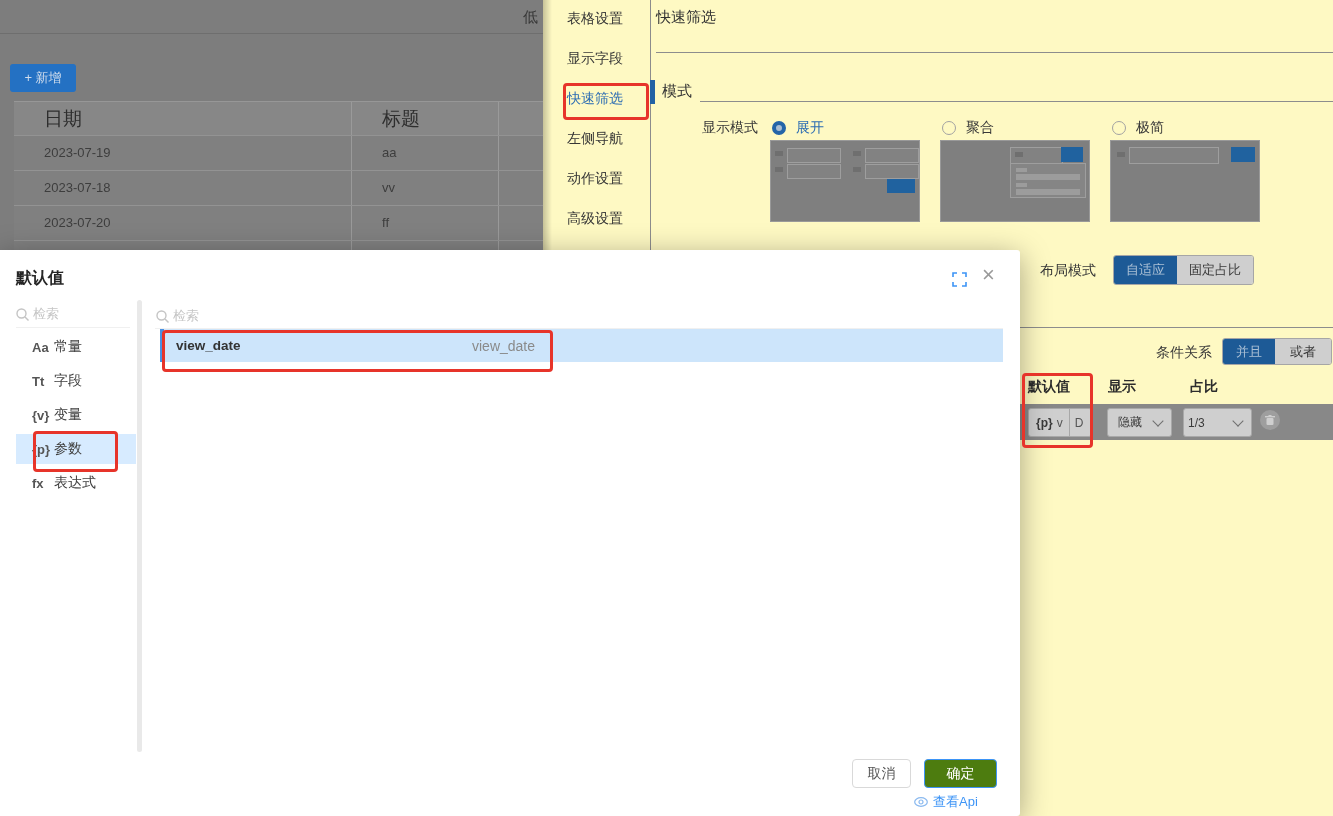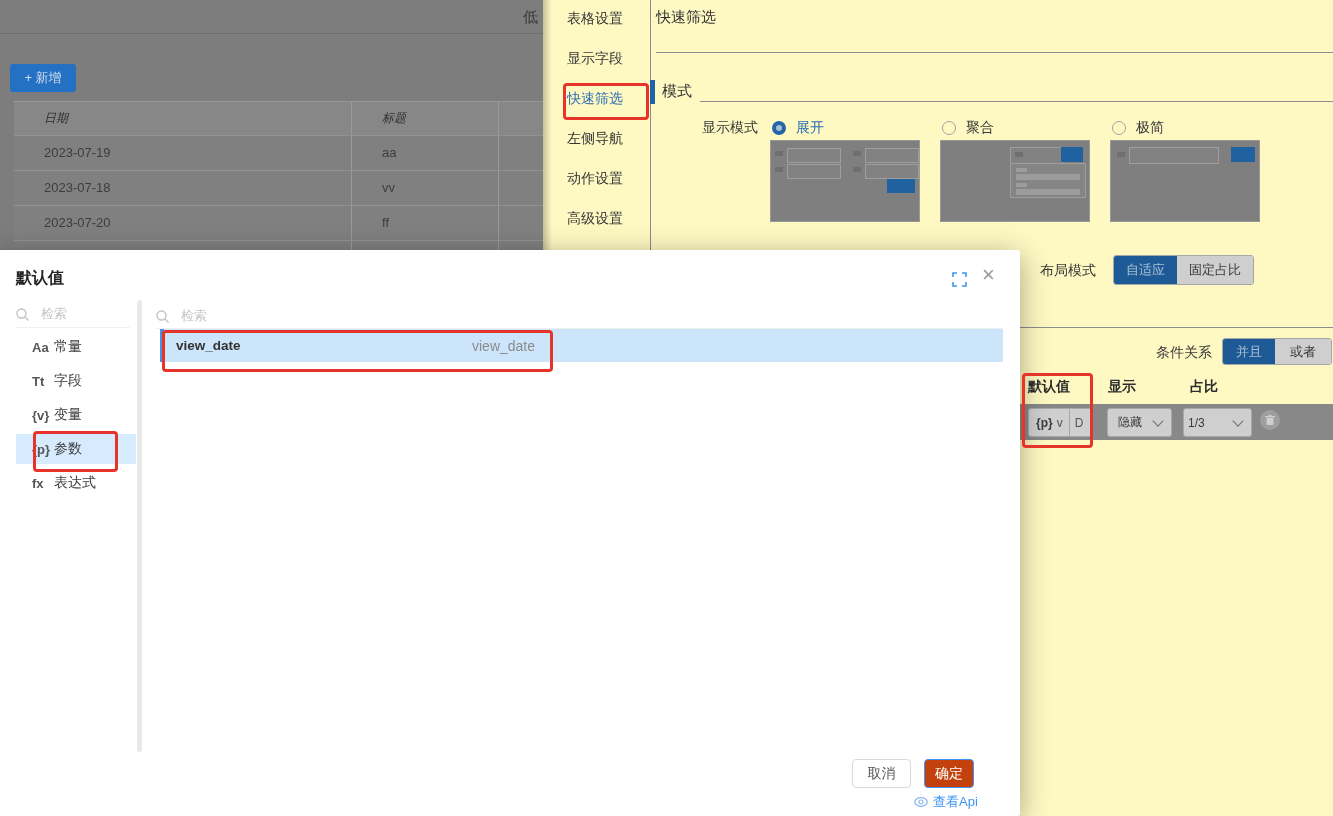--- a/index.html
+++ b/index.html
@@ -10,21 +10,21 @@
   .top-line{left:0;top:33px;width:543px;height:1px;background:#6e6e6e;}
   .partial-title{left:523px;top:8px;width:20px;height:20px;overflow:hidden;font-size:15px;color:#383838;white-space:nowrap;}
   .add-btn{left:10px;top:64px;width:66px;height:28px;background:#2471c3;color:#cfdcec;border-radius:3px;
            font-size:13px;line-height:28px;text-align:center;}
   .tbl{left:14px;top:101px;width:529px;}
   .tr{display:grid;grid-template-columns:338px 147px 1fr;border-bottom:1px solid #939393;}
   .tr.h{background:#878787;border-top:1px solid #979797;height:33px;}
   .tr.b{background:#808080;height:34px;}
   .tr.p{background:#808080;height:14px;border-bottom:none;}
   .td{line-height:34px;padding-left:30px;font-size:13px;color:#3d3d3d;border-right:1px solid #9a9a9a;overflow:hidden;}
-  .tr.h .td{line-height:33px;color:#2e2e2e;font-weight:500;font-size:12px;font-style:italic;}
+  .tr.h .td{line-height:33px;color:#2e2e2e;font-weight:500;font-size:19px;}
   .td:last-child{border-right:none;}
   
   .drawer{left:543px;top:0;width:790px;height:816px;background:#fef9c3;}
   .drawer-shadow{left:0;top:0;width:9px;height:816px;background:linear-gradient(to right,rgba(0,0,0,.22),rgba(0,0,0,0));}
   .menu-item{left:24px;width:76px;height:20px;font-size:14px;color:#363636;cursor:pointer;}
   .menu-item.active{color:#2b6cb3;}
   .menu-divider{left:107px;top:0;width:1px;height:816px;background:#8c8c8c;}
   .panel-title{left:113px;top:8px;font-size:15px;color:#343434;}
   .hline{height:1px;background:#8d8d8d;}
   .mode-bar{left:107px;top:80px;width:5px;height:24px;background:#2262a4;}
@@ -48,35 +48,35 @@
   .ctl{background:#cfcfcf;border:1px solid #a8a8a8;border-radius:3px;box-sizing:border-box;
        display:flex;align-items:center;font-size:12px;color:#3a3a3a;}
   .caret{width:7px;height:7px;border-right:1.5px solid #6f6f6f;border-bottom:1.5px solid #6f6f6f;
          transform:rotate(45deg);margin-left:auto;margin-right:9px;margin-top:-3px;}
   .trash-c{width:20px;height:20px;border-radius:50%;background:#9e9e9e;display:flex;align-items:center;justify-content:center;}
   
   .modal{left:0;top:250px;width:1020px;height:566px;background:#fff;border-radius:0 3px 3px 0;
          box-shadow:0 6px 30px rgba(0,0,0,.35);}
   .m-title{left:16px;top:18px;font-size:16px;font-weight:600;color:#262626;}
   .m-close{left:982px;top:14px;font-size:22px;color:#999;line-height:22px;cursor:pointer;}
-  .search{display:flex;align-items:center;color:#c4c4c4;font-size:13px;gap:12px;}
+  .search{display:flex;align-items:center;color:#c4c4c4;font-size:13px;gap:4px;}
   .s-line{height:1px;background:#f0f0f0;}
   .side-item{left:16px;width:120px;height:30px;display:flex;align-items:center;cursor:pointer;}
   .side-item .pfx{width:22px;margin-left:16px;font-size:13px;font-weight:bold;color:#555;}
   .side-item .lab{font-size:14px;color:#404040;}
   .side-item.active{background:#d7ebff;}
   .side-scroll{left:137px;top:50px;width:5px;height:452px;background:#e9e9e9;border-radius:3px;}
   .list-row{left:160px;top:79px;width:843px;height:33px;background:#cde5fb;border-left:4px solid #4a90e2;
             box-sizing:border-box;display:flex;align-items:center;cursor:pointer;}
   .list-row .nm{margin-left:12px;font-weight:bold;font-size:13.5px;color:#333;}
   .list-row .vl{position:absolute;left:308px;color:#8a8a8a;font-size:14px;}
   .btn{height:29px;border-radius:4px;font-size:14px;display:flex;align-items:center;justify-content:center;
        box-sizing:border-box;cursor:pointer;}
   .btn.ghost{width:59px;border:1px solid #d9d9d9;background:#fff;color:#555;}
-  .btn.primary{width:50px;background:#c2410c;color:#fff;border:1px solid #3d94f6;}
+  .btn.primary{width:73px;background:#4d7c0f;color:#fff;border:1px solid #3d94f6;}
   .api{display:flex;align-items:center;gap:5px;color:#3d94f6;font-size:13px;cursor:pointer;}
   
   .anno{border:3px solid #e7342a;border-radius:4px;z-index:50;pointer-events:none;}
 </style>
 </head>
 <body>
 
 <div class="stage">
 
   <div class="abs top-line"></div>

